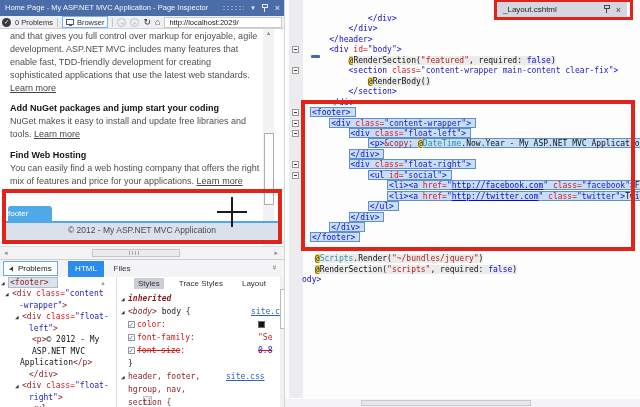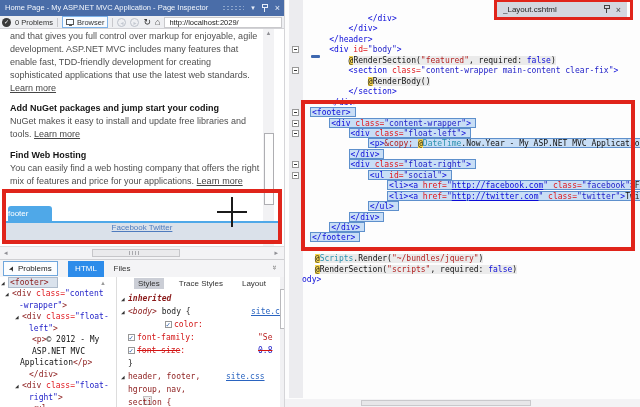--- a/index.html
+++ b/index.html
@@ -158,20 +158,21 @@
     <div class="vscroll">
       <span class="ar" style="top:1px;">▲</span>
       <span class="vthumb"></span>
       <span class="ar" style="bottom:1px;">▼</span>
     </div>
   </div>
 
   <div id="footer-tag">footer</div>
   <div id="footer-line"></div>
   <div id="footer-strip">
+    <div class="cpy">© 2012 - My ASP.NET MVC Application</div>
     <div class="soc">Facebook  Twitter</div>
   </div>
   <div class="redbox" id="redbox-footer"></div>
   <div class="xhair" style="left:231px;top:197px;width:1.5px;height:30px;"></div>
   <div class="xhair" style="left:217px;top:211px;width:30px;height:1.5px;"></div>
 
   <div class="hscroll">
     <span class="ar" style="left:4px;">◂</span>
     <span class="hthumb"></span>
     <span class="ar" style="right:6px;">▸</span>
@@ -208,21 +209,21 @@
 
     <div id="styles-panel">
       <div class="sp-tabs">
         <span class="sp-tab sel">Styles</span>
         <span class="sp-tab">Trace Styles</span>
         <span class="sp-tab">Layout</span>
         <span class="sp-tab">Attributes</span>
       </div>
       <div class="sp-row" style="left:3px;top:17px;"><span class="tree-arrow">◢</span><span class="sp-maroon sp-it sp-b">inherited</span></div>
       <div class="sp-row" style="left:3px;top:30px;width:160px;"><span class="tree-arrow">◢</span><span class="sp-maroon sp-it">&lt;body&gt;</span><span class="sp-dark"> body {</span><span class="css-link" style="position:absolute;left:130px;width:30px;overflow:hidden;display:inline-block;">site.css</span></div>
-      <div class="sp-row" style="left:10px;top:43px;margin-left:37px;"><span class="cb"></span><span class="sp-prop">color:</span><span class="swatch" style="position:absolute;left:130px;top:1px;"></span></div>
+      <div class="sp-row" style="left:10px;top:43px;"><span class="cb"></span><span class="sp-prop">color:</span><span class="swatch" style="position:absolute;left:130px;top:1px;"></span></div>
       <div class="sp-row" style="left:10px;top:56px;"><span class="cb"></span><span class="sp-prop">font-family:</span><span class="sp-val-str" style="position:absolute;left:130px;">"Se</span></div>
       <div class="sp-row" style="left:10px;top:69px;"><span class="cb"></span><span class="sp-prop struck">font-size</span><span class="sp-prop">:</span><span class="sp-val-num struck" style="position:absolute;left:130px;">0.8</span></div>
       <div class="sp-row sp-dark" style="left:10px;top:82px;">}</div>
       <div class="sp-row" style="left:3px;top:95px;width:160px;"><span class="tree-arrow">◢</span><span class="sp-maroon">header, footer,</span><span class="css-link" style="position:absolute;left:105px;">site.css</span></div>
       <div class="sp-row sp-maroon" style="left:10px;top:108px;">hgroup, nav,</div>
       <div class="sp-row sp-maroon" style="left:10px;top:121px;">section {</div>
       <div class="sp-scroll"></div>
       <div class="sp-thumb"></div>
     </div>
   </div>

